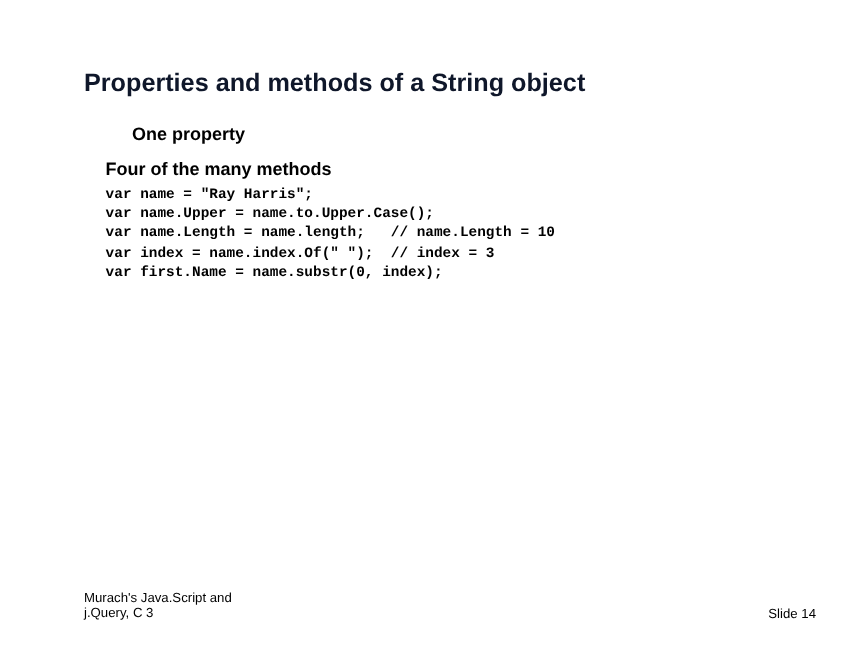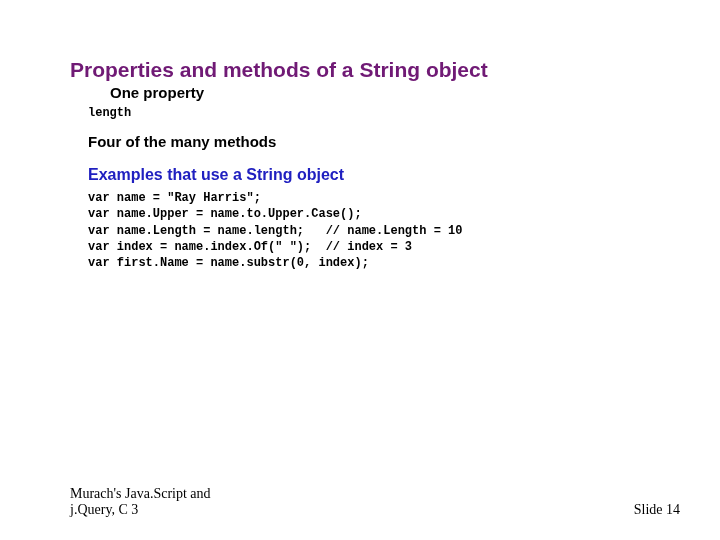--- a/index.html
+++ b/index.html
@@ -8,24 +8,24 @@
     height: 540px;
     background: #ffffff;
     font-family: Arial, Helvetica, sans-serif;
     color: #000;
     position: relative;
   }
   .slide {
     padding: 58px 70px 0 70px;
   }
   .title {
-    color: #701a75;
+    color: #0f172a;
     font-size: 21px;
     font-weight: bold;
-    margin-bottom: 2px;
+    margin-bottom: 22px;
   }
   .section-head {
     color: #000;
     font-size: 15px;
     font-weight: bold;
     margin-left: 18px;
     margin-bottom: 4px;
     margin-top: 12px;
   }
   .section-head.first { margin-top: 0; margin-left: 40px; }
@@ -48,23 +48,22 @@
   }
   .footer {
     position: absolute;
     bottom: 22px;
     left: 0;
     width: 100%;
     padding: 0 40px 0 70px;
     display: flex;
     justify-content: space-between;
     align-items: flex-end;
-    font-size: 14px;
+    font-size: 11px;
     color: #000;
-    font-family: Liberation Serif, serif;
   }
   .footer-left {
     max-width: 150px;
     line-height: 1.15;
   }
   .footer-center {
     position: absolute;
     left: 50%;
     transform: translateX(-50%);
     bottom: 0;
@@ -73,25 +72,23 @@
     text-align: right;
   }
 </style>
 </head>
 <body>
 
 <div class="slide">
   <div class="title">Properties and methods of a String object</div>
 
   <div class="section-head first">One property</div>
-  <div class="code">length</div>
 
   <div class="section-head">Four of the many methods</div>
 
-  <div class="section-head-blue">Examples that use a String object</div>
   <div class="code">var name = "Ray Harris";
 var name.Upper = name.to.Upper.Case();
 var name.Length = name.length;   // name.Length = 10
 var index = name.index.Of(" ");  // index = 3
 var first.Name = name.substr(0, index);</div>
 </div>
 
 <div class="footer">
   <div class="footer-left">Murach's Java.Script and j.Query, C 3</div>
   <div class="footer-right">Slide 14</div>

